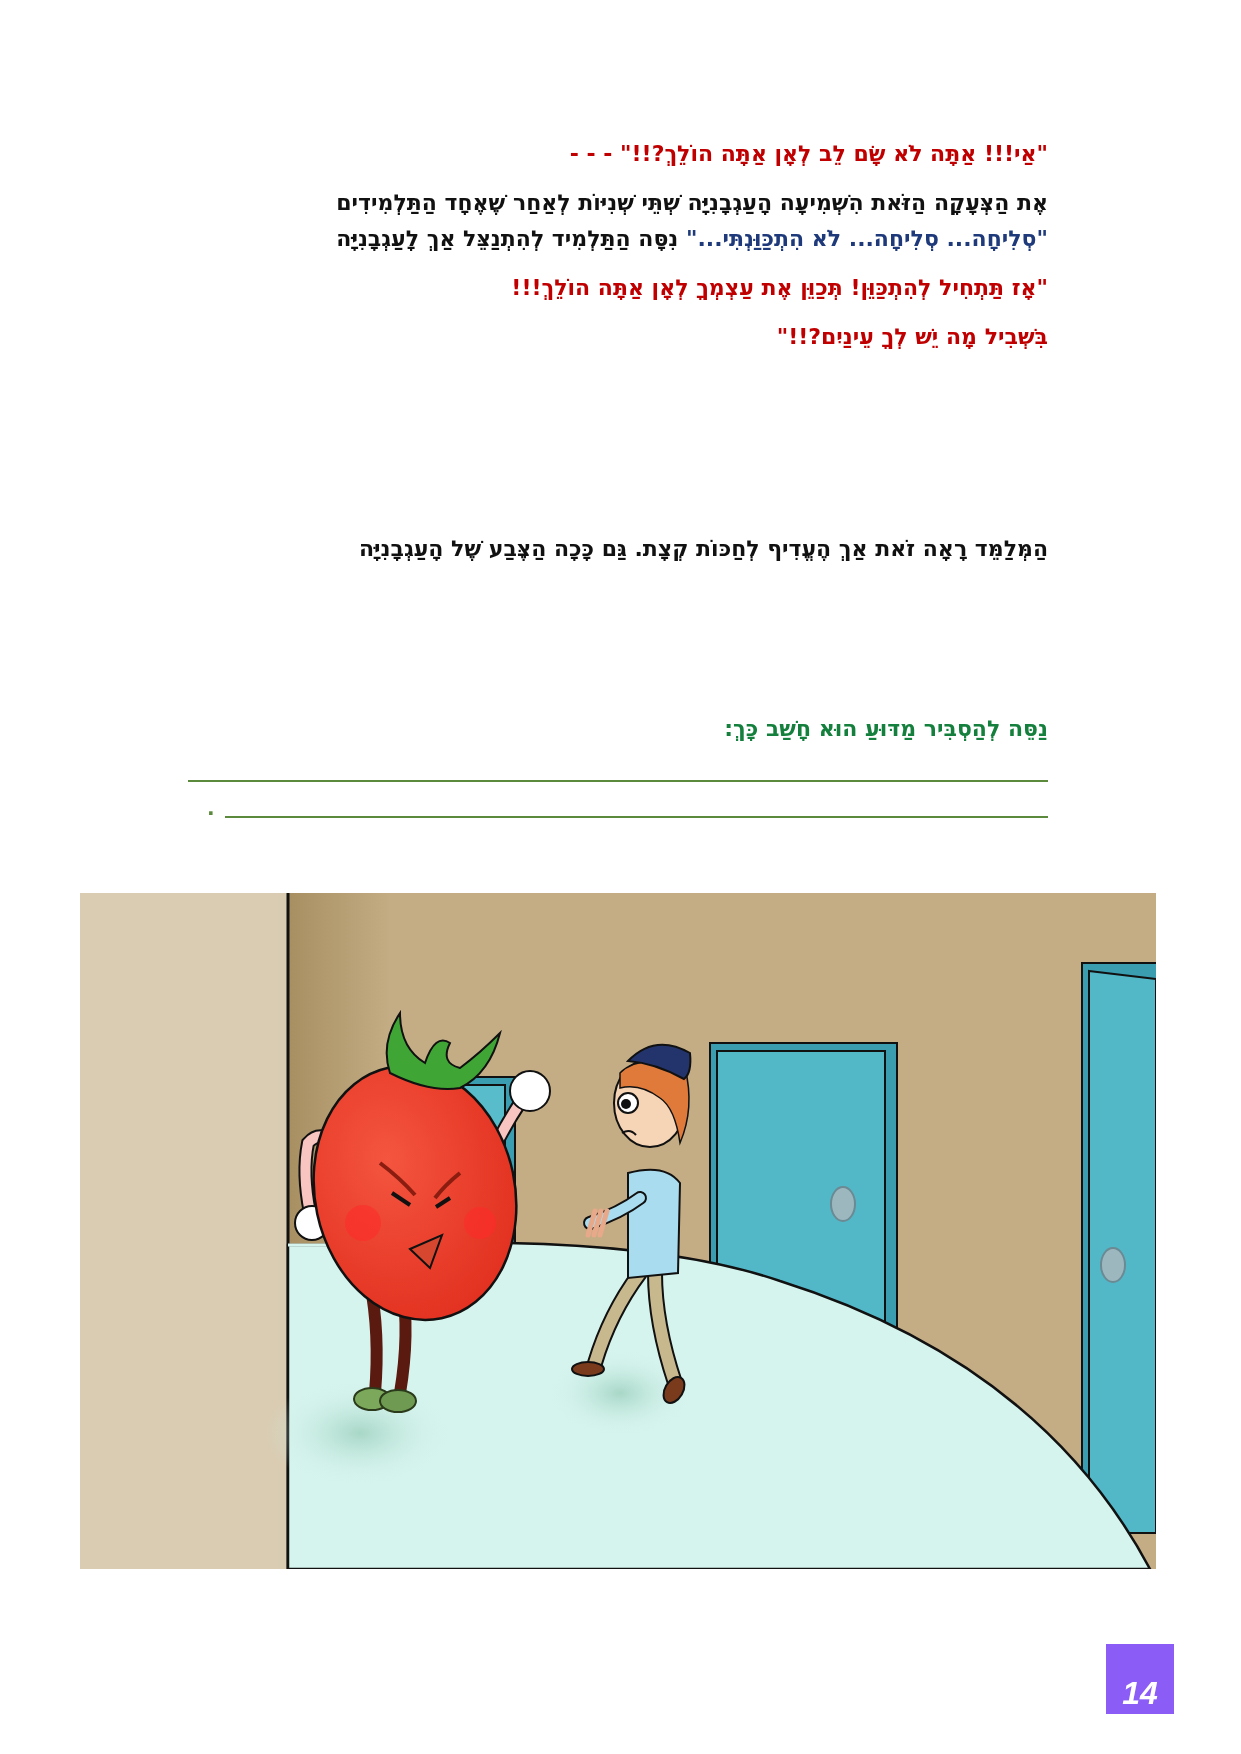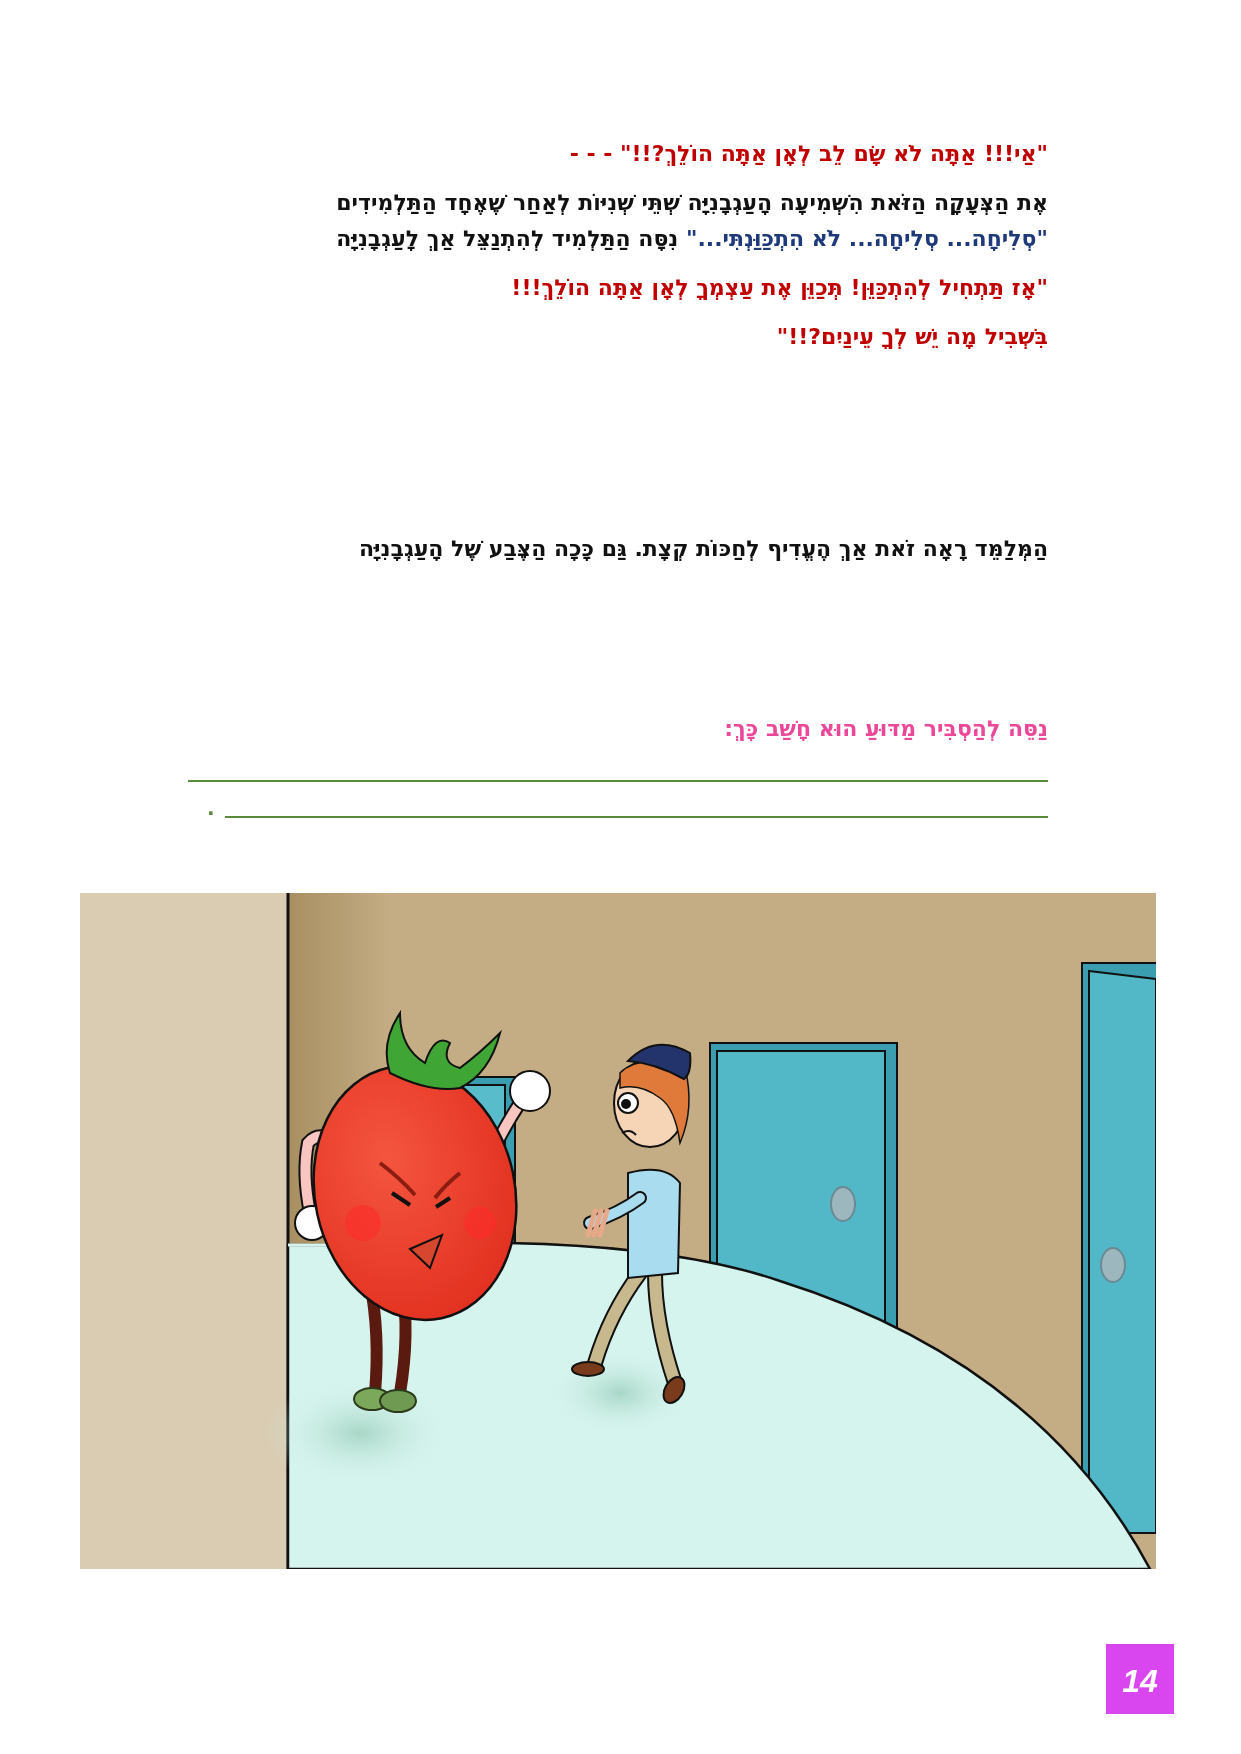--- a/index.html
+++ b/index.html
@@ -5,28 +5,28 @@
   html, body { margin: 0; padding: 0; background: #ffffff; }
   body { width: 1241px; height: 1754px; position: relative; overflow: hidden;
          font-family: "DejaVu Sans", "Liberation Sans", sans-serif; }
   .page { position: absolute; inset: 0; }
   .text-block { position: absolute; right: 193px; width: 860px; direction: rtl; text-align: right;
                 font-weight: bold; font-size: 22px; line-height: 35px; }
   .para { margin: 0; }
   .red { color: #c00000; }
   .blue { color: #1f3a7a; }
   .black { color: #111111; }
-  .green { color: #ec4899; }
+  .green { color: #15803d; }
   .answer-line { position: absolute; height: 2px; background: #5b8a3c; }
   .dot { position: absolute; color: #5b8a3c; font-weight: bold; font-size: 20px; }
   .illustration { position: absolute; left: 80px; top: 893px; width: 1076px; height: 676px; overflow: hidden;
                   box-shadow: 0 0 8px 4px rgba(255,255,255,0.9) inset; }
-  .page-num { position: absolute; left: 1106px; top: 1644px; width: 68px; height: 70px; background: #d946ef;
+  .page-num { position: absolute; left: 1106px; top: 1644px; width: 68px; height: 70px; background: #8b5cf6;
               color: #ffffff; font-style: italic; font-weight: bold; font-size: 32px; display: flex;
-              align-items: flex-end; justify-content: center; padding-bottom: 14px; box-sizing: border-box;
+              align-items: flex-end; justify-content: center; padding-bottom: 2px; box-sizing: border-box;
               font-family: "Liberation Sans", sans-serif; }
 </style>
 </head>
 <body>
 
 <div class="page">
 
   <div class="text-block" style="top:136px;">
     <p class="para red" style="margin-bottom:14px;">"אַי!!! אַתָּה לֹא שָׂם לֵב לְאָן אַתָּה הוֹלֵךְ?!!" - - -</p>
 

